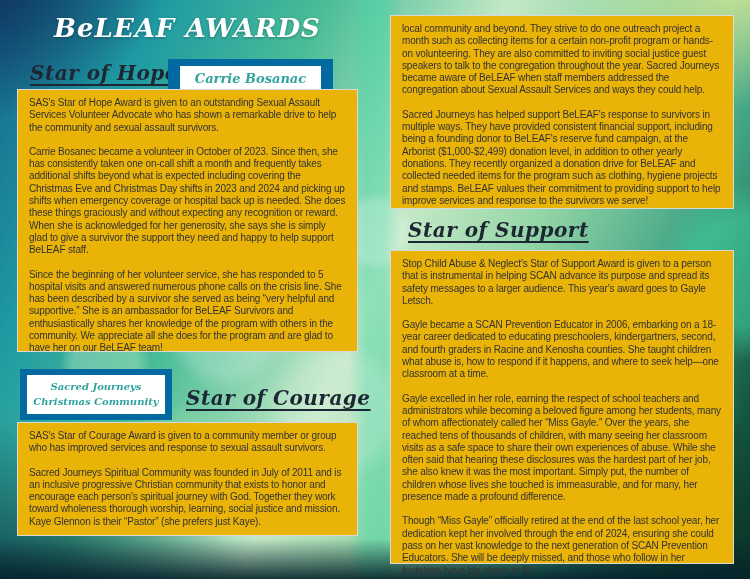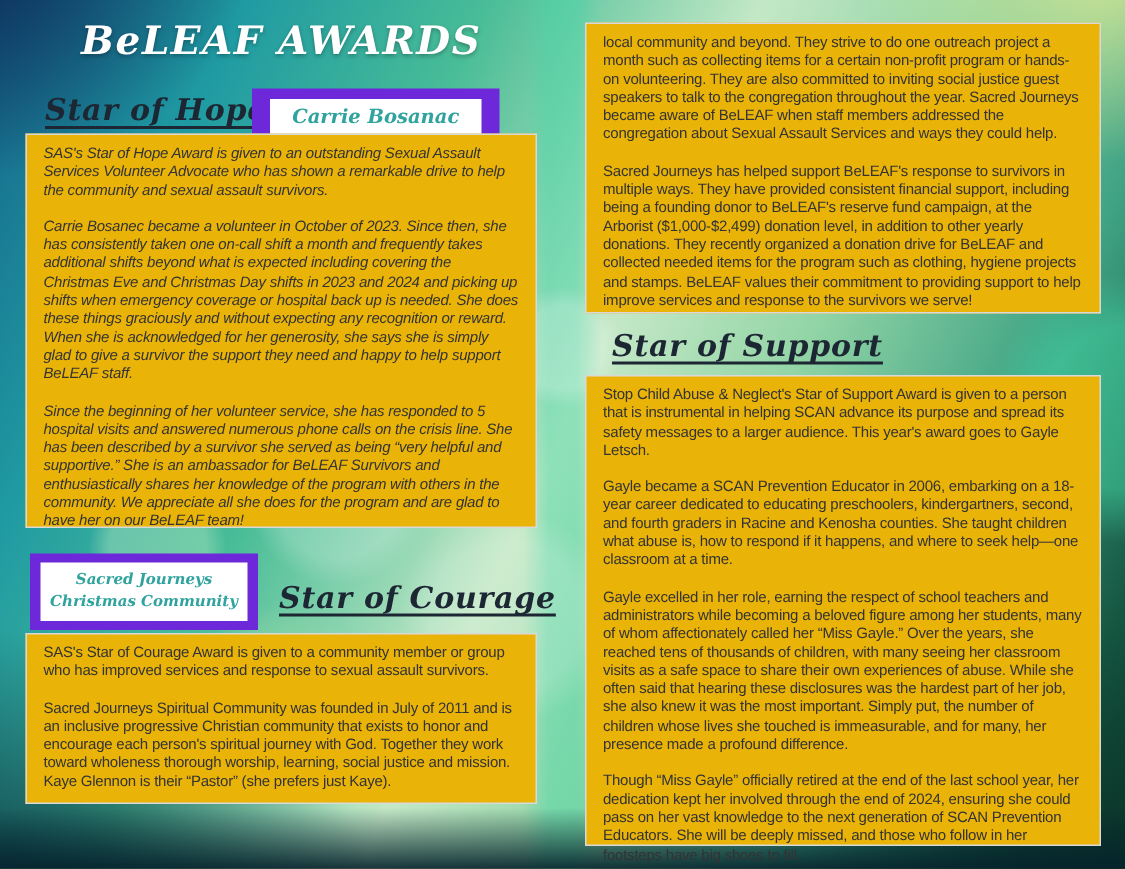--- a/index.html
+++ b/index.html
@@ -35,21 +35,21 @@
   .heading {
     position:absolute;
     font-family:"DejaVu Serif", serif; font-style:italic; font-weight:700;
     font-size:20px; color:#1d2633; letter-spacing:0.5px;
     text-decoration:underline; text-decoration-thickness:2px; text-underline-offset:4px;
   }
   .heading-hope    { left:30px;  top:61px;  }
   .heading-courage { left:186px; top:386px; }
   .heading-support { left:408px; top:218px; }
   .plate {
-    position:absolute; background:#6d28d9; box-sizing:border-box;text-decoration:underline;
+    position:absolute; background:#0369a1; box-sizing:border-box;text-decoration:underline;
   }
   .plate-inner {
     position:absolute; background:#ffffff;
     display:flex; flex-direction:column; align-items:center; justify-content:center;
     font-family:"DejaVu Serif", serif; font-style:italic; font-weight:700;
     color:#2fa39d; text-align:center; white-space:nowrap;
   }
   .plate-carrie { left:168px; top:59px; width:165px; height:38px; }
   .plate-carrie .plate-inner { left:12px; right:12px; top:7px; bottom:7px; font-size:13px; }
   .plate-sacred { left:20px; top:369px; width:152px; height:51px; }
@@ -57,21 +57,21 @@
   .plate-gayle  { left:537px; top:214px; width:103px; height:36px;margin-top:36px; }
   .plate-gayle .plate-inner { left:8px; right:8px; top:6px; bottom:6px; font-size:12px; }
   .textbox {
     position:absolute; box-sizing:border-box;
     background:#eab308; border:1px solid #d9d9d9;
     color:#333333; font-size:10px; line-height:12.3px; letter-spacing:-0.15px;
     padding:7px 11px;
   }
   .textbox p { margin:0 0 12px 0; }
   .textbox p:last-child { margin-bottom:0; }
-  .box-hope    { left:17px;  top:89px;  width:341px; height:263px;font-style:italic; }
+  .box-hope    { left:17px;  top:89px;  width:341px; height:263px; }
   .box-courage { left:17px;  top:422px; width:341px; height:114px; overflow:hidden; }
   .box-local   { left:390px; top:15px;  width:344px; height:194px; }
   .box-support { left:390px; top:250px; width:344px; height:314px; }
 </style>
 </head>
 <body>
 
 <div class="page">
   <div class="bg"></div>
 

